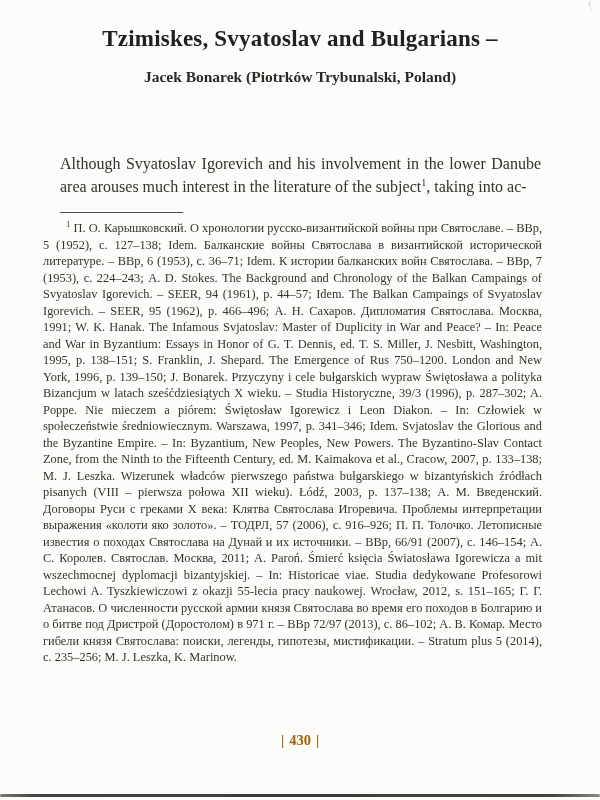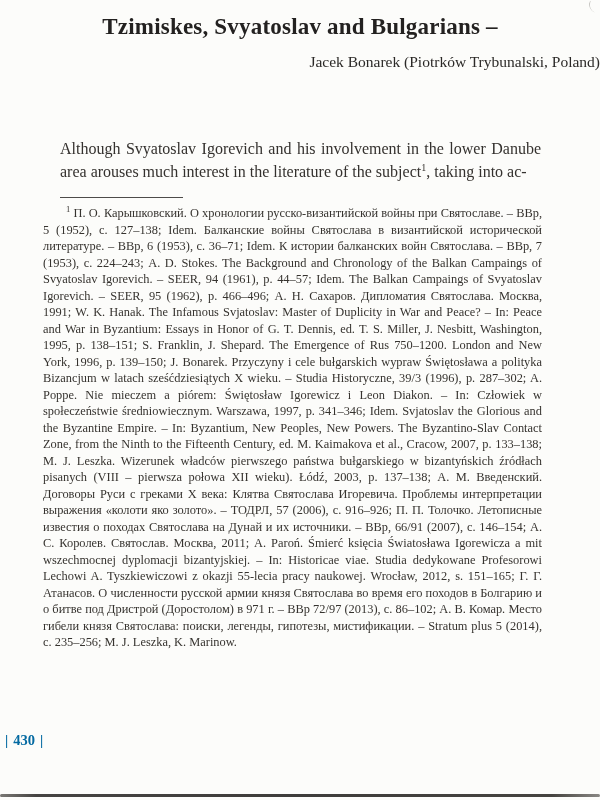--- a/index.html
+++ b/index.html
@@ -12,35 +12,35 @@
     width: 600px;
     height: 800px;
     margin: 0 auto;
     background: #fcfcfa;
     font-family: "Liberation Serif", "DejaVu Serif", serif;
     color: #2e2c2a;
     overflow: hidden;
     box-sizing: border-box;
   }
   .title {
-    margin: 4px;
+    margin: 16px;
     padding-top: 9px;
     text-align: center;
     font-size: 23px;
     line-height: 27px;
     font-weight: bold;
     color: #232120;
     letter-spacing: 0.2px;
   }
   .title span { display: block; }
   .author {
     margin-top: 13px;
-    text-align: right;
+    text-align: center;
     font-size: 15.5px;
-    font-weight: normal;
+    font-weight: bold;
     color: #2b2927;
   }
   .body-text {
     margin: 67px 59px 0 60px;
     font-size: 16px;
     line-height: 22.5px;
     text-align: justify;
     color: #34312e;
   }
   .body-text sup {
@@ -65,24 +65,24 @@
   .footnote sup {
     font-size: 8.5px;
     line-height: 0;
     vertical-align: super;
   }
   .page-footer {
     position: absolute;
     left: 0;
     right: 0;
     bottom: 51px;
-    text-align: left;
+    text-align: center;
     font-size: 14.5px;
     font-weight: bold;
-    color: #0369a1;
+    color: #a16207;
   }
   .page-footer .bar { padding: 0 5px; }
   .scan-edge-bottom {
     position: absolute;
     left: 0;
     right: 0;
     bottom: 3px;
     height: 3px;
     background: linear-gradient(to right, #7a7874 0%, #454341 6%, #3e3c3a 50%, #45433f 92%, #8a8884 100%);
     filter: blur(0.5px);

